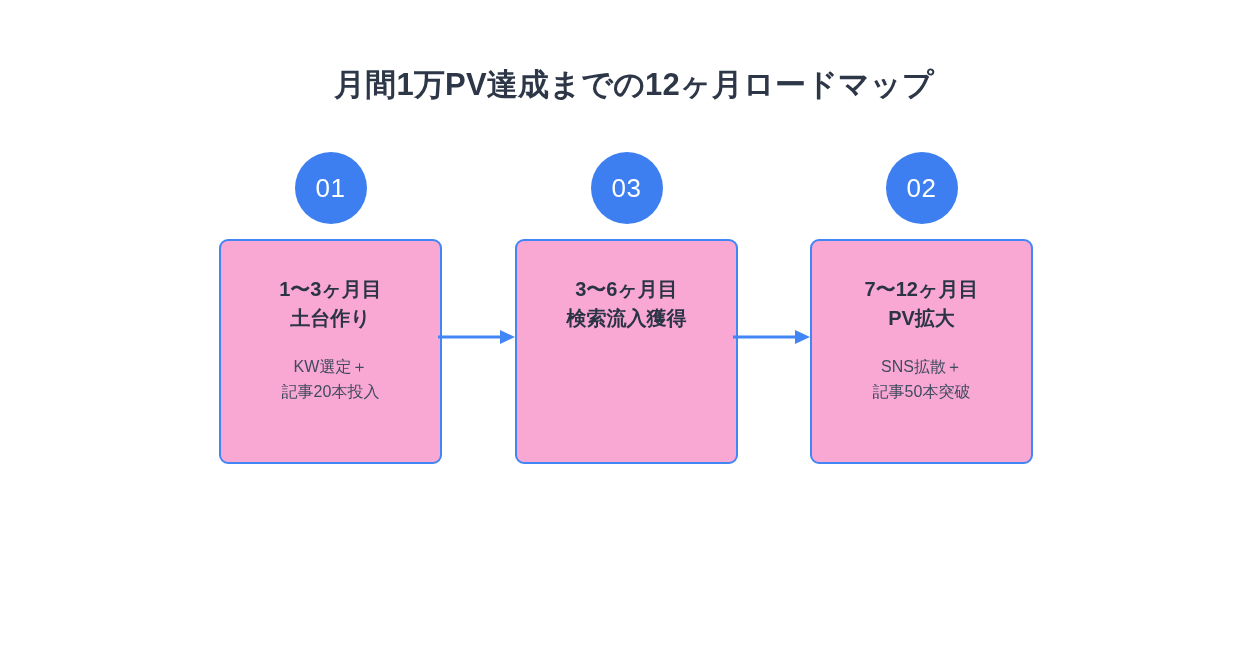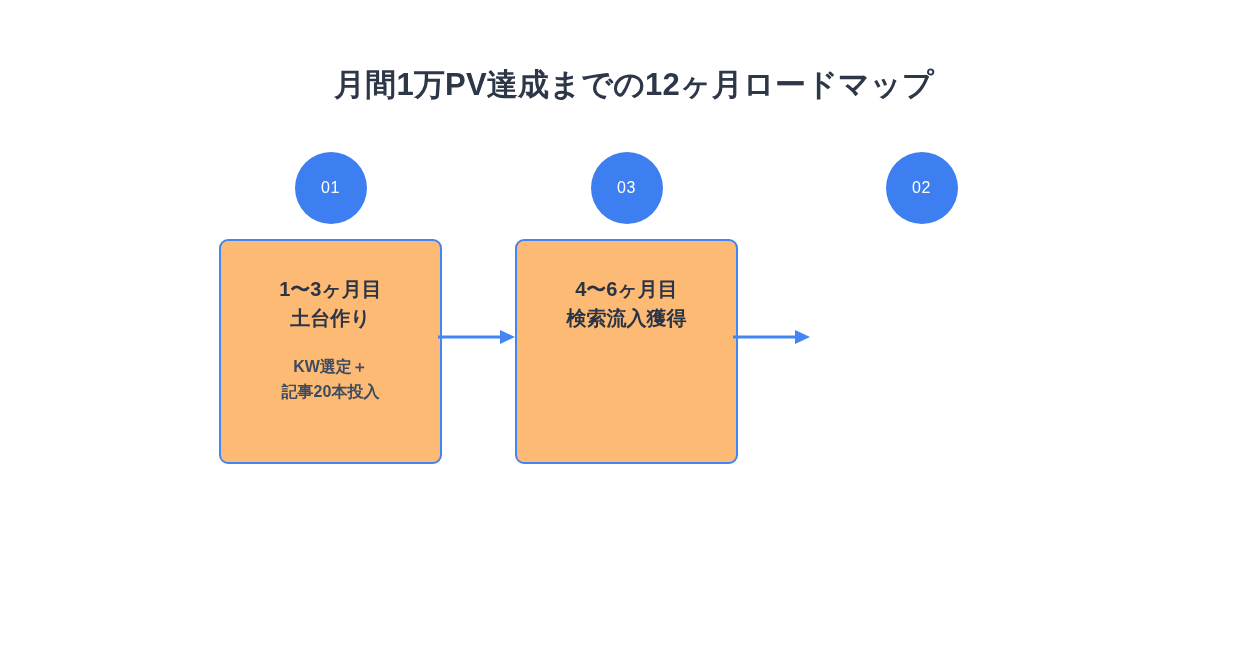--- a/index.html
+++ b/index.html
@@ -64,53 +64,53 @@
     left: 50%;
     transform: translateX(-50%);
     width: 72px;
     height: 72px;
     border-radius: 50%;
     background: #3d7ef0;
     color: #ffffff;
     display: flex;
     align-items: center;
     justify-content: center;
-    font-size: 16px;
+    font-size: 26px;
     font-weight: 500;
     letter-spacing: 0.5px;
     box-sizing: border-box;
   }
 
   
   .card {
     position: absolute;
     top: 87px;
     left: 0;
     width: 223px;
     height: 225px;
     box-sizing: border-box;
-    background: #fdba74;
+    background: #f9a8d4;
     border: 2px solid #4285f4;
     border-radius: 9px;
     padding-top: 34px;
     text-align: center;
   }
 
   .card-title {
     font-size: 20px;
     font-weight: bold;
     color: #2b3445;
     line-height: 1.45;
     white-space: pre-line;
   }
 
   .card-body {
     margin-top: 22px;
     font-size: 16px;
-    font-weight: bold;
+    font-weight: normal;
     color: #3f4b5e;
     line-height: 1.55;
     white-space: pre-line;
   }
 
   
   .connector {
     position: absolute;
     top: 175px;
     width: 78px;
@@ -136,27 +136,33 @@
         <div class="card-title">1〜3ヶ月目
 土台作り</div>
         <div class="card-body">KW選定＋
 記事20本投入</div>
       </div>
     </div>
 
     <div class="step step-2">
       <div class="badge">03</div>
       <div class="card">
-        <div class="card-title">4〜6ヶ月目
+        <div class="card-title">3〜6ヶ月目
 検索流入獲得</div>
       </div>
     </div>
 
     <div class="step step-3">
       <div class="badge">02</div>
+      <div class="card">
+        <div class="card-title">7〜12ヶ月目
+PV拡大</div>
+        <div class="card-body">SNS拡散＋
+記事50本突破</div>
+      </div>
     </div>
 
     <div class="connector connector-1">
       <svg width="78" height="20" viewBox="0 0 78 20">
         <line x1="0" y1="10" x2="64" y2="10" stroke="#4285f4" stroke-width="3"></line>
         <polygon points="62,3 77,10 62,17" fill="#4285f4"></polygon>
       </svg>
     </div>
 
     <div class="connector connector-2">

